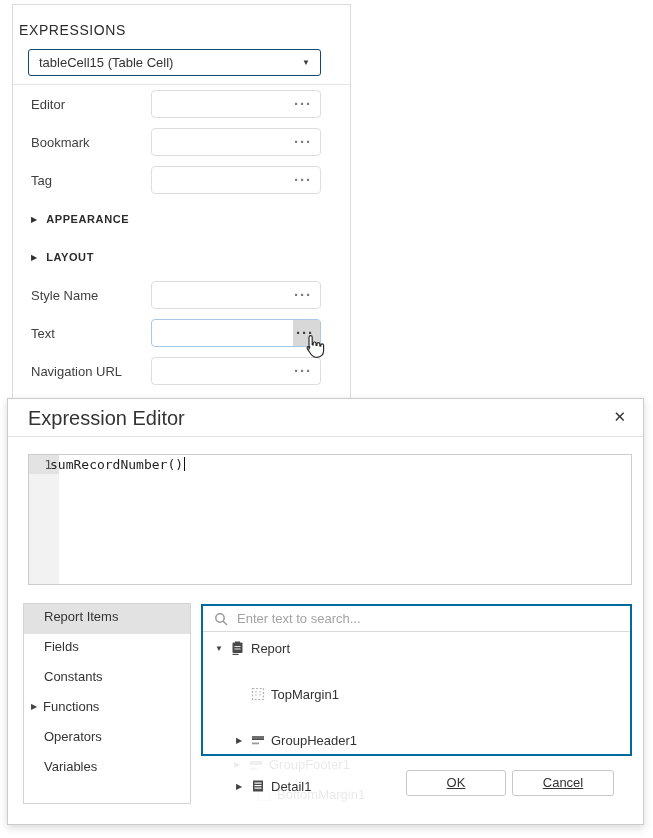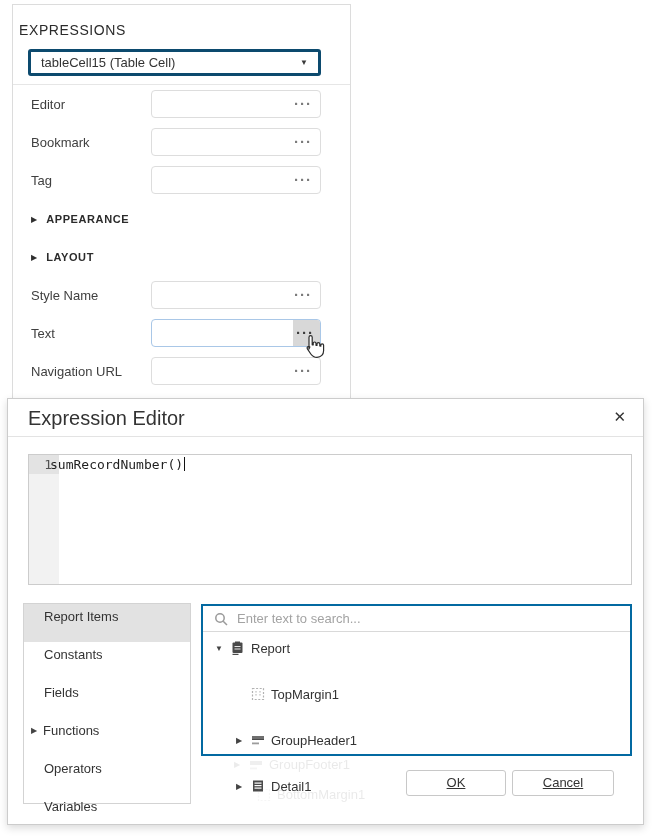--- a/index.html
+++ b/index.html
@@ -5,21 +5,21 @@
   * { margin:0; padding:0; box-sizing:border-box; }
   html,body { width:653px; height:838px; background:#fff;
     font-family:"Liberation Sans", sans-serif; color:#333; overflow:hidden; position:relative; }
 
   
   .props-panel { position:absolute; left:12px; top:4px; width:339px; height:394px;
     background:#fff; border:1px solid #dcdcdc; border-bottom:none; }
   .panel-title { position:absolute; left:6px; top:17px; font-size:14px; font-weight:normal;
     letter-spacing:.6px; color:#2b2b2b; }
   .target-select { position:absolute; left:15px; top:44px; width:293px; height:27px;
-    border:3px solid #0c4a6e; border-radius:3px; background:#fff; display:flex;
+    border:1px solid #0c4a6e; border-radius:3px; background:#fff; display:flex;
     align-items:center; padding:0 10px; font-size:13px; color:#333; cursor:pointer; }
   .target-select .caret { margin-left:auto; font-size:8px; color:#3a3a3a; }
   .panel-divider { position:absolute; left:0; top:79px; width:100%; border-top:1px solid #e6e6e6; }
 
   .prop-row { position:absolute; left:0; width:100%; height:28px; }
   .prop-label { position:absolute; left:18px; top:50%; transform:translateY(-50%);
     font-size:13px; color:#404040; }
   .field { position:absolute; left:138px; top:0; width:170px; height:28px;
     border:1px solid #ddd; border-radius:4px; background:#fff; }
   .field input { position:absolute; left:6px; top:2px; width:128px; height:22px;
@@ -52,21 +52,21 @@
   .gutter { position:absolute; left:0; top:0; width:30px; height:100%; background:#f2f2f2; }
   .gutter .line-no { display:block; height:19px; line-height:19px; text-align:right;
     padding-right:7px; color:#505050; background:#e3e3e3; }
   .code-area { position:absolute; left:13px; top:0; right:0; height:100%; cursor:text; }
   .code-line { height:19px; line-height:19px; padding-left:8px; color:#1e1e1e; white-space:pre; }
   .caret-bar { display:inline-block; width:0; height:14px; border-left:1.5px solid #111;
     vertical-align:-2px; margin-left:1px; }
 
   .category-list { position:absolute; left:15px; top:204px; width:168px; height:201px;
     border:1px solid #d3d3d3; background:#fff; font-size:13px; }
-  .category-item { position:relative; height:38px; line-height:26px; padding-left:20px;
+  .category-item { position:relative; height:30px; line-height:26px; padding-left:20px;
     color:#333; cursor:pointer; white-space:nowrap; }
   .category-item.selected { background:#e2e2e2; }
   .category-item .tri { position:absolute; left:7px; top:0; font-size:8px; color:#444; }
   .category-item.has-arrow { padding-left:19px; }
 
   .tree-panel { position:absolute; left:193px; top:205px; width:431px; height:152px;
     border:2px solid #0369a1; background:#fff; }
   .search-row { position:relative; height:26px; border-bottom:1px solid #d9d9d9;
     display:flex; align-items:center; padding-left:11px; gap:9px; }
   .search-row input { border:none; outline:none; flex:1; font:13px "Liberation Sans",sans-serif;
@@ -185,24 +185,24 @@
     <div class="code-area">
       <div class="code-line"><span>sumRecordNumber()</span><span class="caret-bar"></span></div>
     </div>
   </div>
 
   <div class="category-list">
     <div class="category-item selected">
       <span>Report Items</span>
     </div>
     <div class="category-item">
+      <span>Fields</span>
+    </div>
+    <div class="category-item">
       <span>Constants</span>
-    </div>
-    <div class="category-item">
-      <span>Fields</span>
     </div>
     <div class="category-item has-arrow">
       <span class="tri">▶</span>
       <span>Functions</span>
     </div>
     <div class="category-item">
       <span>Operators</span>
     </div>
     <div class="category-item">
       <span>Variables</span>

